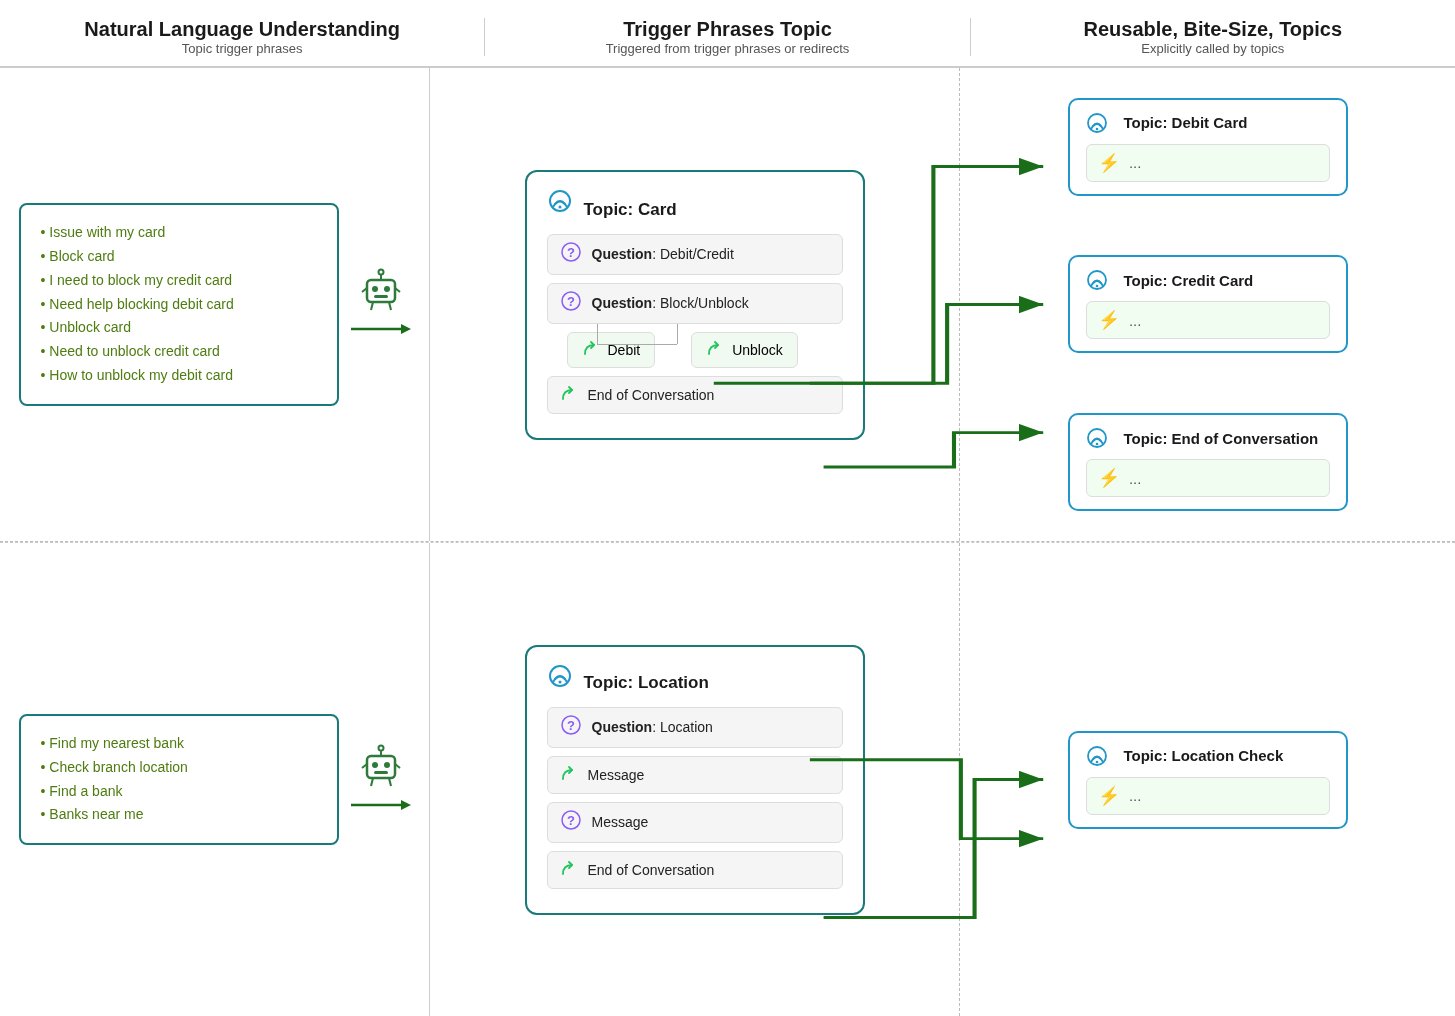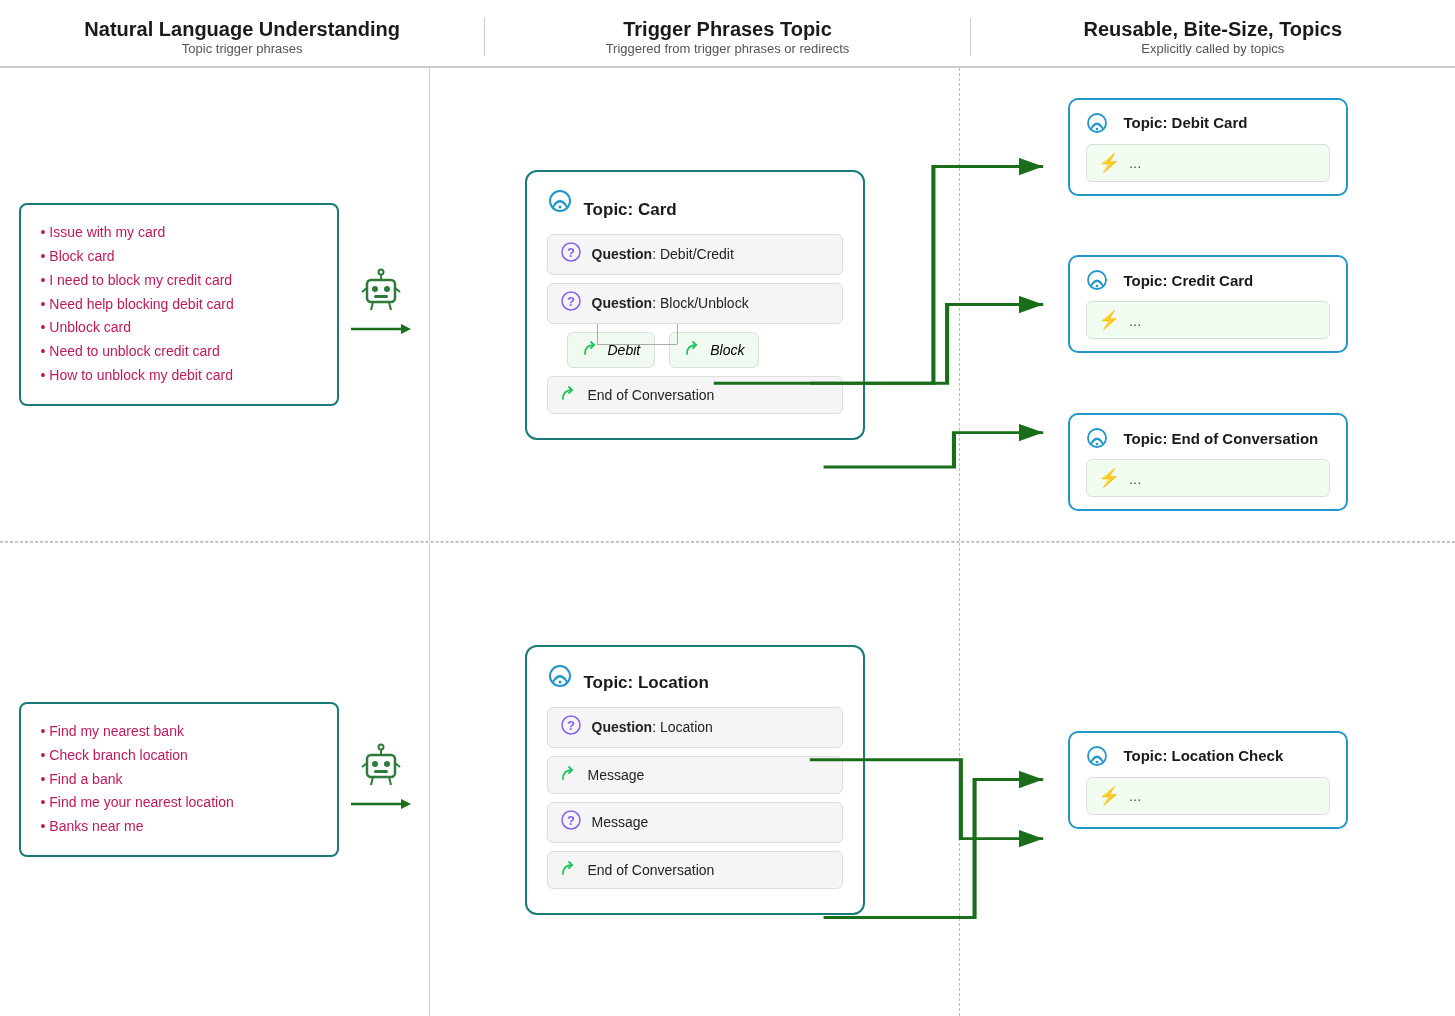--- a/index.html
+++ b/index.html
@@ -56,21 +56,21 @@
       padding: 16px 20px;
       width: 320px;
       background: #fff;
     }
     .nlu-box ul {
       list-style: none;
       padding: 0;
     }
     .nlu-box ul li {
       font-size: 14px;
-      color: #be185d;
+      color: #4d7c0f;
       line-height: 1.7;
     }
     .nlu-box ul li::before {
       content: '• ';
     }
 
     
     .topic-card {
       border: 2.5px solid #1a7a7a;
       border-radius: 12px;
@@ -287,42 +287,42 @@
             <span class="fi-icon purple">
               <svg width="20" height="20" viewBox="0 0 20 20">
                   <circle cx="10" cy="10" r="9" stroke="#8b5cf6" stroke-width="1.5" fill="none"></circle>
                   <text x="10" y="15" text-anchor="middle" font-size="13" fill="#8b5cf6" font-weight="bold">?</text>
                 </svg>
             </span>
             <span class="fi-label"><strong>Question</strong>: Block/Unblock</span>
           </div>
 
 
-          <div style="display:flex; gap:6px; margin: 4px 0 8px 20px; position:relative;font-style:italic;">
+          <div style="display:flex; gap:28px; margin: 4px 0 8px 20px; position:relative;">
 
             <div style="position:absolute; left:30px; top:-8px; width:1px; height:20px; background:#aaa;"></div>
             <div style="position:absolute; left:110px; top:-8px; width:1px; height:20px; background:#aaa;"></div>
             <div style="position:absolute; left:30px; top:12px; width:80px; height:1px; background:#aaa;"></div>
             <div class="branch-box">
               <span style="color:#22c55e; font-size:16px;">
                 <svg width="18" height="18" viewBox="0 0 18 18">
                     <path d="M3 15 Q3 6 12 6" stroke="#22c55e" stroke-width="1.8" fill="none" stroke-linecap="round"></path>
                     <polyline points="9,3 12,6 9,9" stroke="#22c55e" stroke-width="1.8" fill="none" stroke-linecap="round" stroke-linejoin="round"></polyline>
                   </svg>
               </span>
               <span style="font-size:14px;">Debit</span>
             </div>
             <div class="branch-box" style="margin-left:8px;">
               <span style="color:#22c55e; font-size:16px;">
                 <svg width="18" height="18" viewBox="0 0 18 18">
                     <path d="M3 15 Q3 6 12 6" stroke="#22c55e" stroke-width="1.8" fill="none" stroke-linecap="round"></path>
                     <polyline points="9,3 12,6 9,9" stroke="#22c55e" stroke-width="1.8" fill="none" stroke-linecap="round" stroke-linejoin="round"></polyline>
                   </svg>
               </span>
-              <span style="font-size:14px;">Block</span>
+              <span style="font-size:14px;">Unblock</span>
             </div>
           </div>
 
           <div class="flow-item">
             <span style="color:#22c55e; font-size:16px;">
               <svg width="18" height="18" viewBox="0 0 18 18">
                   <path d="M3 15 Q3 6 12 6" stroke="#22c55e" stroke-width="1.8" fill="none" stroke-linecap="round"></path>
                   <polyline points="9,3 12,6 9,9" stroke="#22c55e" stroke-width="1.8" fill="none" stroke-linecap="round" stroke-linejoin="round"></polyline>
                 </svg>
             </span>
@@ -399,21 +399,20 @@
 
     <div class="half" style="border-top: 1.5px dashed #ccc;">
 
       <div class="half-left">
         <div style="display:flex; align-items:center; gap:12px;">
           <div class="nlu-box">
             <ul>
               <li>Find my nearest bank</li>
               <li>Check branch location</li>
               <li>Find a bank</li>
-              <li>Find me your nearest location</li>
               <li>Banks near me</li>
             </ul>
           </div>
           <div style="display:flex; flex-direction:column; align-items:center; gap:0;">
             <svg width="44" height="50" viewBox="0 0 44 50" fill="none">
               <rect x="8" y="14" width="28" height="22" rx="4" stroke="#2d7a3a" stroke-width="2.5" fill="none"></rect>
               <circle cx="16" cy="23" r="3" fill="#2d7a3a"></circle>
               <circle cx="28" cy="23" r="3" fill="#2d7a3a"></circle>
               <rect x="15" y="29" width="14" height="3" rx="1.5" fill="#2d7a3a"></rect>
               <line x1="22" y1="8" x2="22" y2="14" stroke="#2d7a3a" stroke-width="2"></line>

